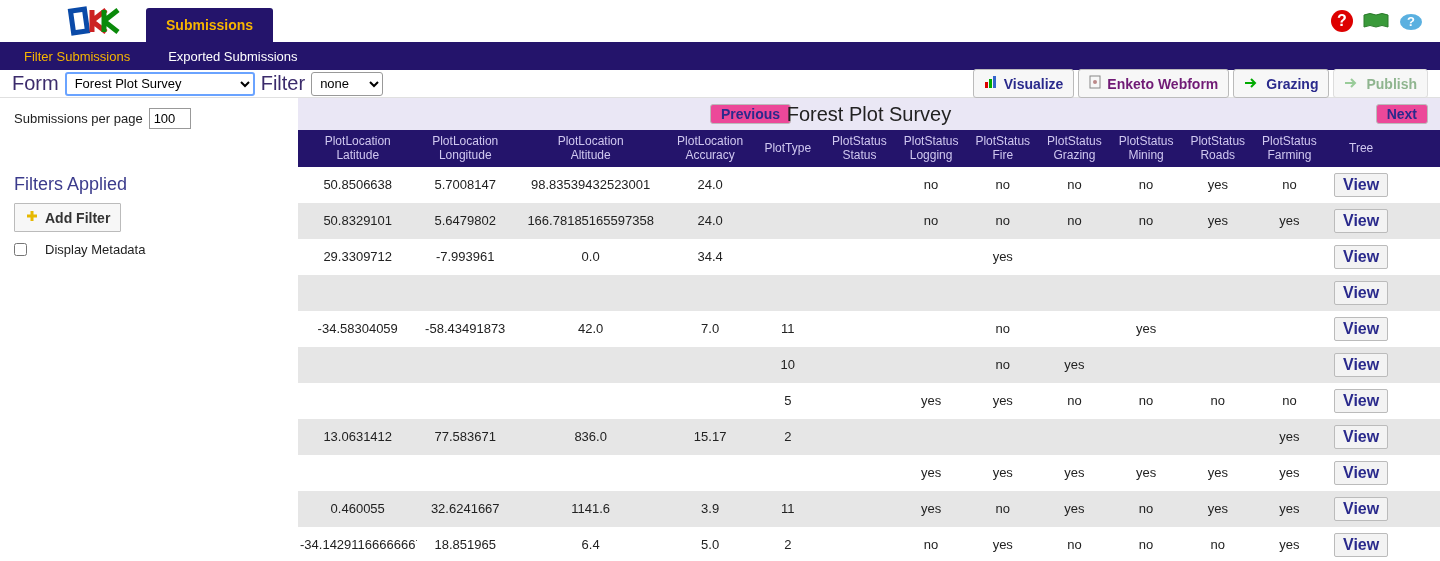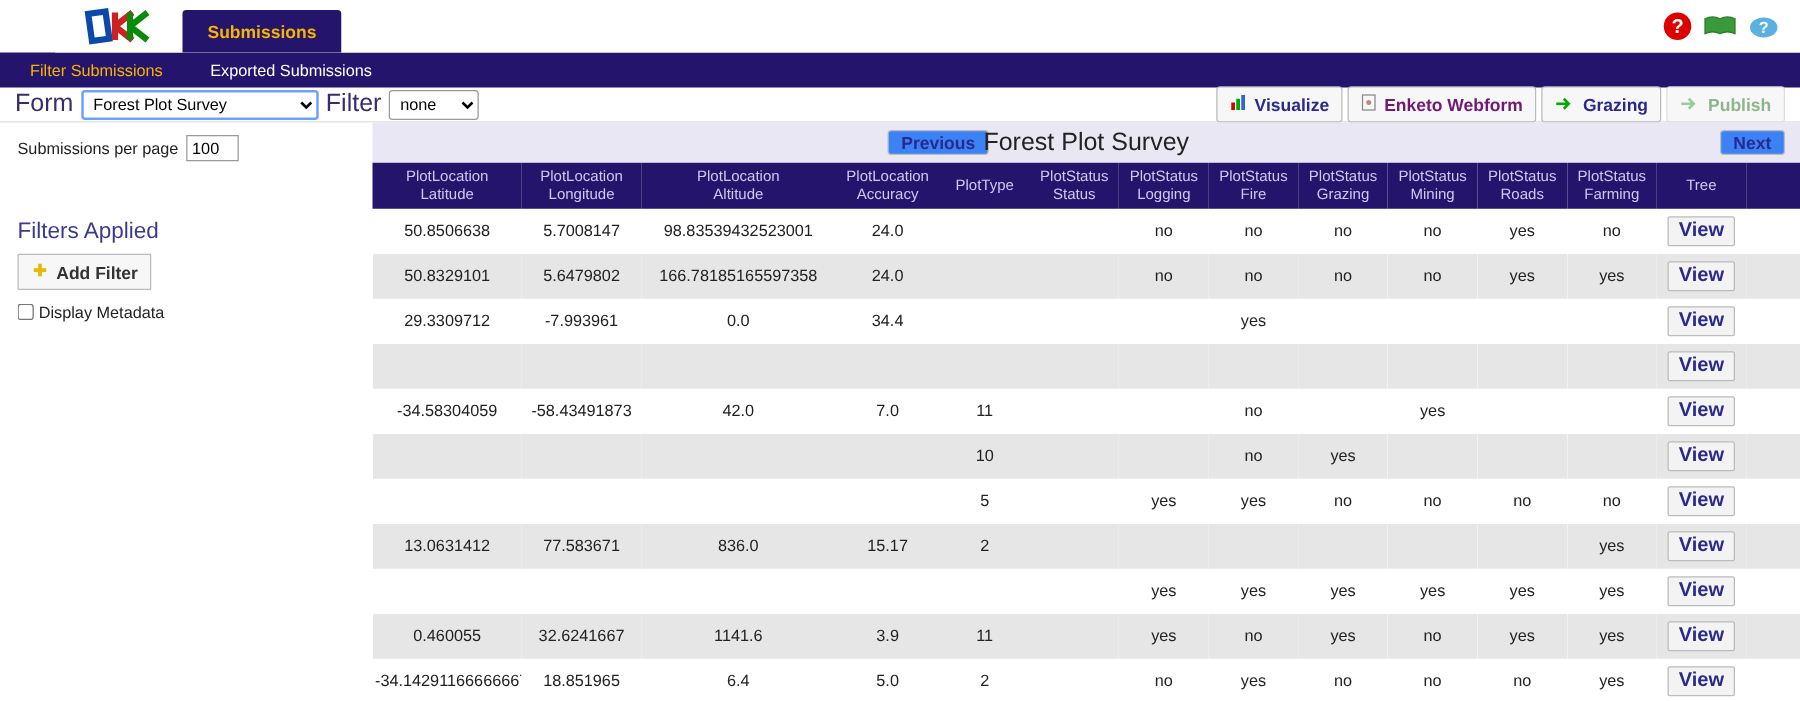--- a/index.html
+++ b/index.html
@@ -26,25 +26,25 @@
 .sidebar { width: 298px; padding: 10px 14px; }
 .save-row { display: flex; gap: 6px; margin-bottom: 12px; }
 .sbtn { border: 1px solid #bbb; border-radius: 3px; padding: 5px 12px; font-size: 14px; font-weight: bold; cursor: pointer; background: #f7f7f7; }
 .sbtn.save { color: #0a7a0a; }
 .sbtn.saveas { color: #999; }
 .sbtn.delete { color: #c22; }
 .sub-per-page { font-size: 13px; color: #222; margin-bottom: 10px; display: flex; align-items: center; gap: 6px; }
 .sub-per-page input { width: 42px; border: 1px solid #999; padding: 2px 4px; font-size: 13px; }
 .filters-heading { color: #3b3b8c; font-size: 18px; margin-bottom: 8px; margin-top: 45px; }
 .add-filter { border: 1px solid #bbb; border-radius: 1px; padding: 5px 10px; font-size: 14px; font-weight: bold; color: #333; display: inline-flex; align-items: center; gap: 6px; cursor: pointer; background: #f7f7f7; }
-.meta-row { margin-top: 10px; font-size: 13px; color: #222; display: flex; align-items: center; gap: 4px; }
+.meta-row { margin-top: 10px; font-size: 13px; color: #222; display: flex; align-items: center; gap: 18px; }
 .main { flex: 1; }
 .main-header { background: #eae7f5; height: 32px; display: flex; align-items: center; padding: 0 12px; position: relative; }
 .main-title { position: absolute; left: 50%; transform: translateX(-50%); font-size: 20px; color: #222; }
-.pagebtn { border: 1px solid #bbb; background: #3b82f6; border-radius: 3px; padding: 1px 10px; font-size: 14px; font-weight: bold; color: #2a2a8c; cursor: pointer; }
+.pagebtn { border: 1px solid #bbb; background: #ec4899; border-radius: 3px; padding: 1px 10px; font-size: 14px; font-weight: bold; color: #2a2a8c; cursor: pointer; }
 .pagebtn.prev { margin-left: 400px; }
 .pagebtn.next { margin-left: auto; }
 table { border-collapse: collapse; width: 100%; table-layout: fixed; }
 thead { background: #24146b; }
 th { color: #d0c8f0; font-size: 12px; font-weight: normal; padding: 4px 2px; text-align: center; line-height: 1.2; }
 td { font-size: 13px; text-align: center; padding: 6px 2px; color: #222; overflow: hidden; white-space: nowrap; }
 tbody tr:nth-child(even) { background: #e6e6e6; }
 tbody tr:nth-child(odd) { background: #fff; }
 .view-btn { border: 1px solid #bbb; background: #f3f3f3; border-radius: 2px; padding: 2px 8px; font-size: 16px; font-weight: bold; color: #2a2a8c; cursor: pointer; }
 .col-lat { width: 100px; }

